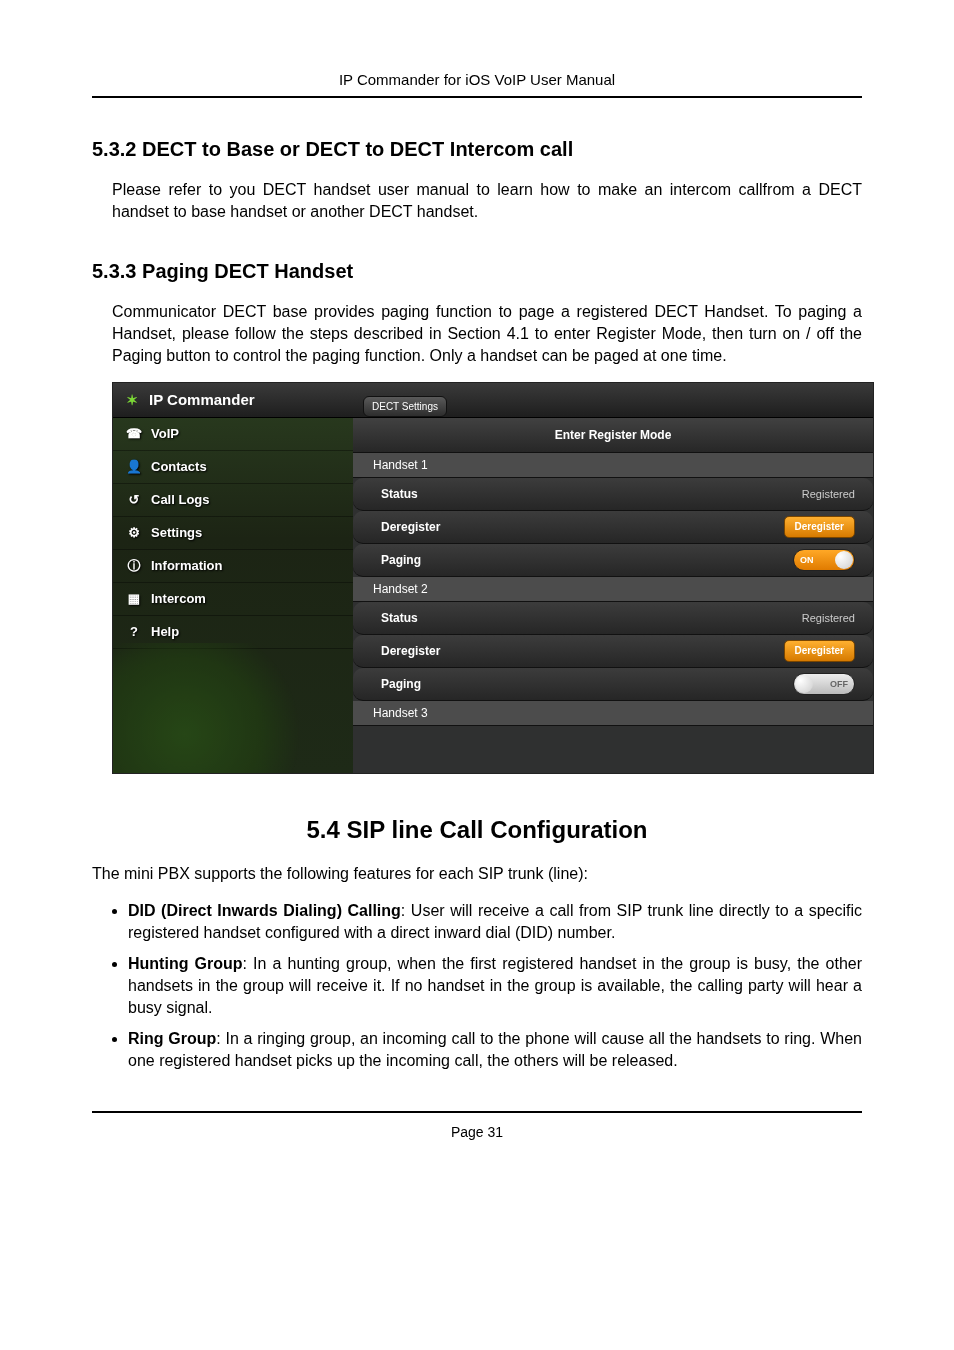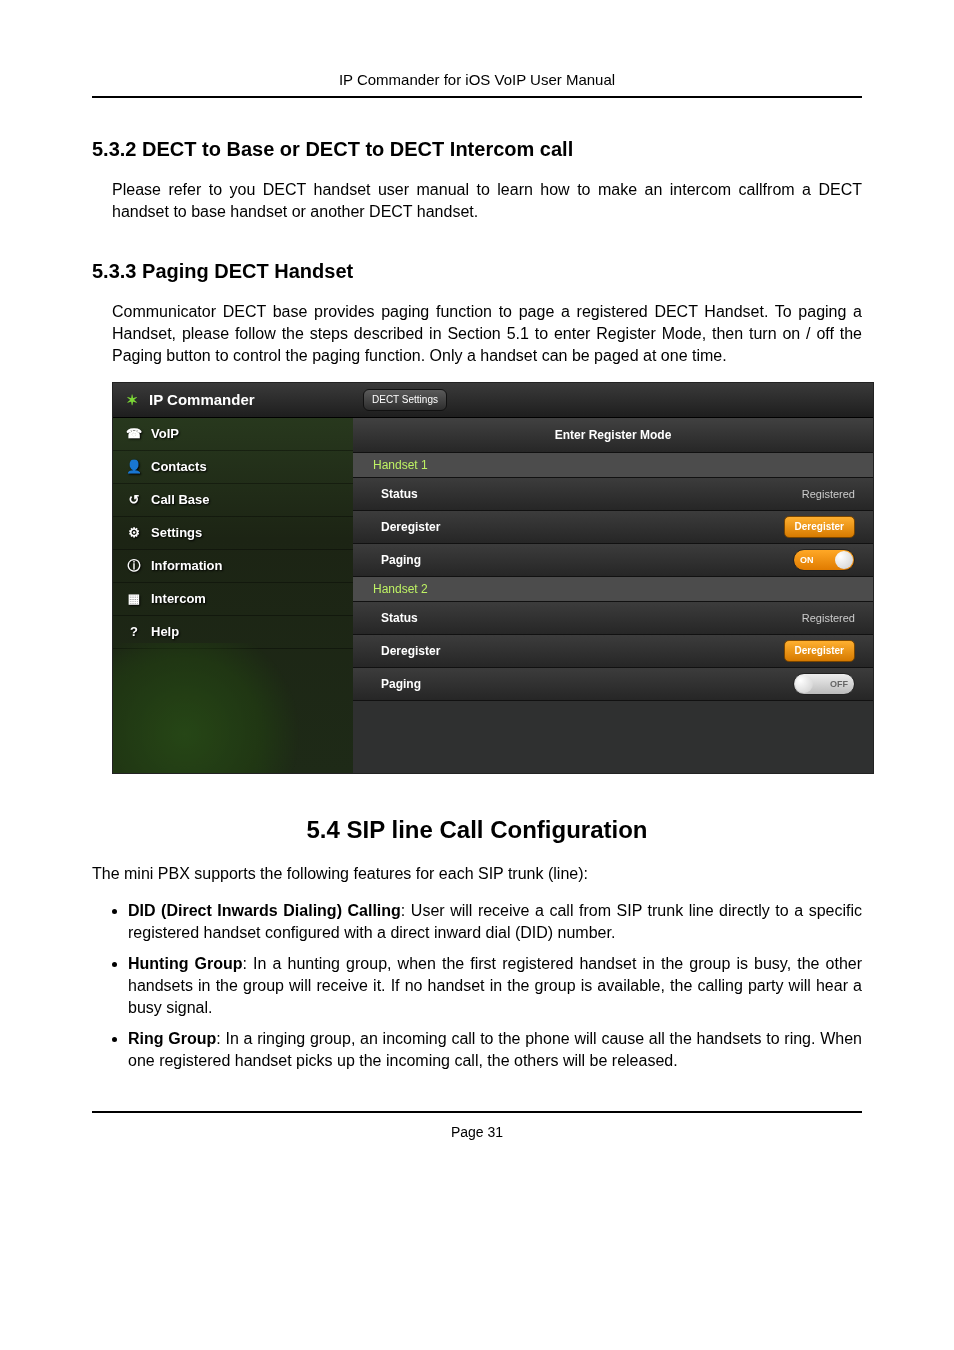--- a/index.html
+++ b/index.html
@@ -127,21 +127,21 @@
               radial-gradient(circle at 15% 95%, #357018 0, #224012 30%, transparent 50%);
   opacity:.6;
 }
 .content {
   flex: 1;
   background: #2f3030;
   display:flex;flex-direction:column;
 }
 .topbar {
   height: 34px;
-  display: flex; align-items: center;
+  display: flex; align-items: flex-end;
   background: linear-gradient(180deg,#3a3a3a,#1e1e1e);
   border-bottom:1px solid #000;
   padding: 0 10px;
 }
 .back-btn {
   padding:3px 8px;border-radius:6px;
   background:linear-gradient(180deg,#5a5a5a,#2d2d2d);
   font-size:10px;border:1px solid #111;
 }
 .topbar-title {
@@ -156,29 +156,29 @@
   border-bottom:1px solid #111;
 }
 .enter-row {
   height:34px;display:flex;align-items:center;justify-content:center;
   background:linear-gradient(180deg,#414141,#272727);
   font-weight:bold;font-size:12px;
   border-bottom:1px solid #111;
 }
 .group-hdr {
   height:24px;display:flex;align-items:center;padding-left:20px;
-  background:#4c4c4c;color:#bef264;font-size:12px;
+  background:#4c4c4c;color:#ffffff;font-size:12px;
   border-bottom:1px solid #111;
 }
 .row {
   height:32px;display:flex;align-items:center;justify-content:space-between;
   padding:0 18px 0 28px;
   background:linear-gradient(180deg,#3c3c3c,#262626);
   border-bottom:1px solid #111;
-  font-weight:bold;font-size:12px;
+  font-weight:bold;font-size:12px;border-radius:10px;
 }
 .row .val {
   font-weight:normal;color:#ccc;font-size:11px;
 }
 .dereg-btn {
   padding:3px 10px;border-radius:5px;font-size:10px;color:#fff;
   background:linear-gradient(180deg,#ffb030,#d67a00);
   border:1px solid #7a4600;font-weight:bold;
 }
 .toggle {
@@ -206,39 +206,39 @@
 <body>
 
 <div class="page">
   <div class="doc-header">IP Commander for iOS VoIP User Manual</div>
   <hr class="heavy">
 
   <div class="h2">5.3.2 DECT to Base or DECT to DECT Intercom call</div>
   <p class="body-p">Please refer to you DECT handset user manual to learn how to make an intercom callfrom a DECT handset to base handset or another DECT handset.</p>
 
   <div class="h2b">5.3.3 Paging DECT Handset</div>
-  <p class="body-p">Communicator DECT base provides paging function to page a registered DECT Handset.   To paging a Handset, please follow the steps described in Section 5.1 to enter Register Mode, then turn on / off the Paging button to control the paging function.  Only a handset can be paged at one time.</p>
+  <p class="body-p">Communicator DECT base provides paging function to page a registered DECT Handset.   To paging a Handset, please follow the steps described in Section 4.1 to enter Register Mode, then turn on / off the Paging button to control the paging function.  Only a handset can be paged at one time.</p>
 
   <div class="screenshot">
     <div class="sidebar">
       <div class="brand">
         <span class="brand-icon">✶</span>
         <span>IP Commander</span>
       </div>
       <div class="nav-item">
         <span class="nav-icon">☎</span>
         <span>VoIP</span>
       </div>
       <div class="nav-item">
         <span class="nav-icon">👤</span>
         <span>Contacts</span>
       </div>
       <div class="nav-item">
         <span class="nav-icon">↺</span>
-        <span>Call Base</span>
+        <span>Call Logs</span>
       </div>
       <div class="nav-item">
         <span class="nav-icon">⚙</span>
         <span>Settings</span>
       </div>
       <div class="nav-item">
         <span class="nav-icon">ⓘ</span>
         <span>Information</span>
       </div>
       <div class="nav-item">
@@ -279,20 +279,21 @@
       </div>
       <div class="row">
         <span>Deregister</span>
         <span class="dereg-btn">Deregister</span>
       </div>
       <div class="row">
         <span>Paging</span>
         <span class="toggle off">OFF</span>
       </div>
 
+      <div class="group-hdr">Handset 3</div>
     </div>
   </div>
 
   <div class="h1sec">5.4   SIP line Call Configuration</div>
   <p class="body-p0">The mini PBX supports the following features for each SIP trunk (line):</p>
   <ul class="bullets">
     <li><b>DID (Direct Inwards Dialing) Calling</b><span>: User will receive a call from SIP trunk line directly to a specific registered handset configured with a direct inward dial (DID) number.</span></li>
     <li><b>Hunting Group</b><span>: In a hunting group, when the first registered handset in the group is busy, the other handsets in the group will receive it. If no handset in the group is available, the calling party will hear a busy signal.</span></li>
     <li><b>Ring Group</b><span>: In a ringing group, an incoming call to the phone will cause all the handsets to ring. When one registered handset picks up the incoming call, the others will be released.</span></li>
   </ul>

